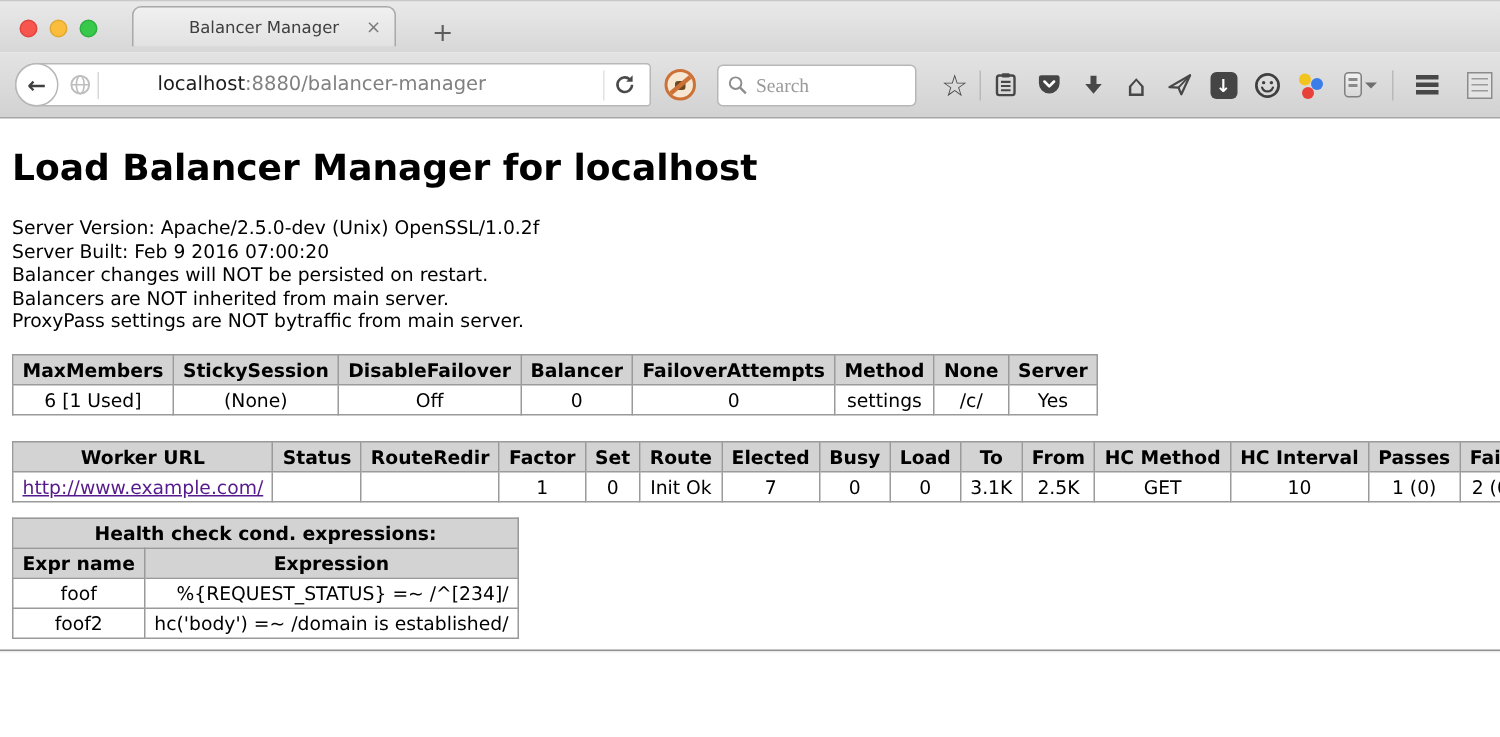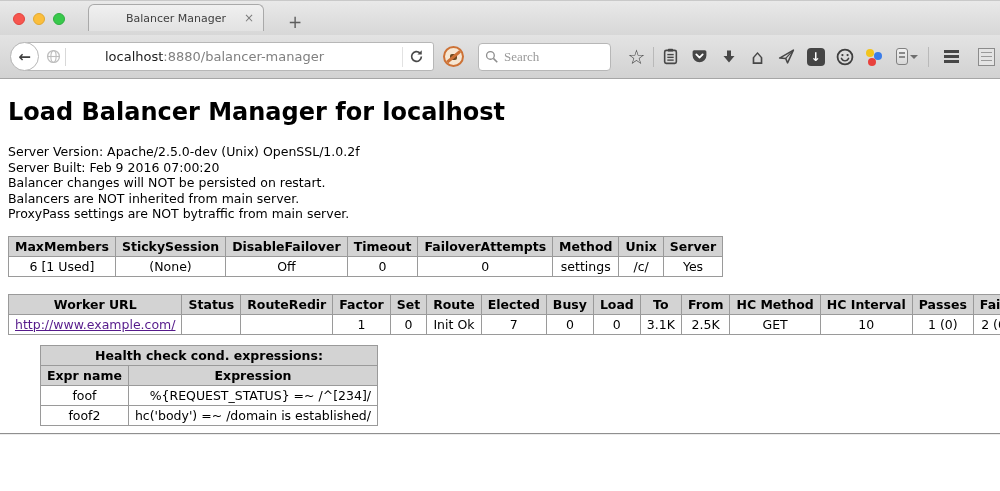--- a/index.html
+++ b/index.html
@@ -98,21 +98,21 @@
   .status-heading a { color:#551a8b; }
   table { border-collapse:collapse; margin-top:14px; }
   th, td { border:1px solid #9a9a9a; font-size:12.5px; padding:1px 6px;
            height:20px; white-space:nowrap; }
   th { background:#d3d3d3; font-weight:bold; text-align:center; }
   td { text-align:center; }
   table { border:1px solid #7e7e7e; }
   td.cell-left { text-align:right; }
   td a { color:#551a8b; }
   #worker-table { margin-top:17px; }
-  #health-table { margin-top:10px;margin-left:32px; }
+  #health-table { margin-top:10px; }
   hr.page-rule { border:none; border-top:1px solid #8f8f8f;
                  border-bottom:1px solid #ededed; margin:7px 0 0 -8px;
                  width:1000px; }
 </style>
 </head>
 <body>
 
 <div class="window">
 
   <div class="titlebar">
@@ -259,24 +259,24 @@
         <col style="width:114px">
           <col style="width:66px">
           <col style="width:34px">
           <col style="width:41px">
       </colgroup>
       <tbody>
           <tr>
         <th>MaxMembers</th>
         <th>StickySession</th>
         <th>DisableFailover</th>
-        <th>Timeout</th>
+        <th>Balancer</th>
         <th>FailoverAttempts</th>
         <th>Method</th>
-        <th>Unix</th>
+        <th>None</th>
         <th>Server</th>
       </tr>
       <tr>
         <td>6 [1 Used]</td>
         <td>(None)</td>
         <td>Off</td>
         <td>0</td>
         <td>0</td>
         <td>settings</td>
         <td>/c/</td>

